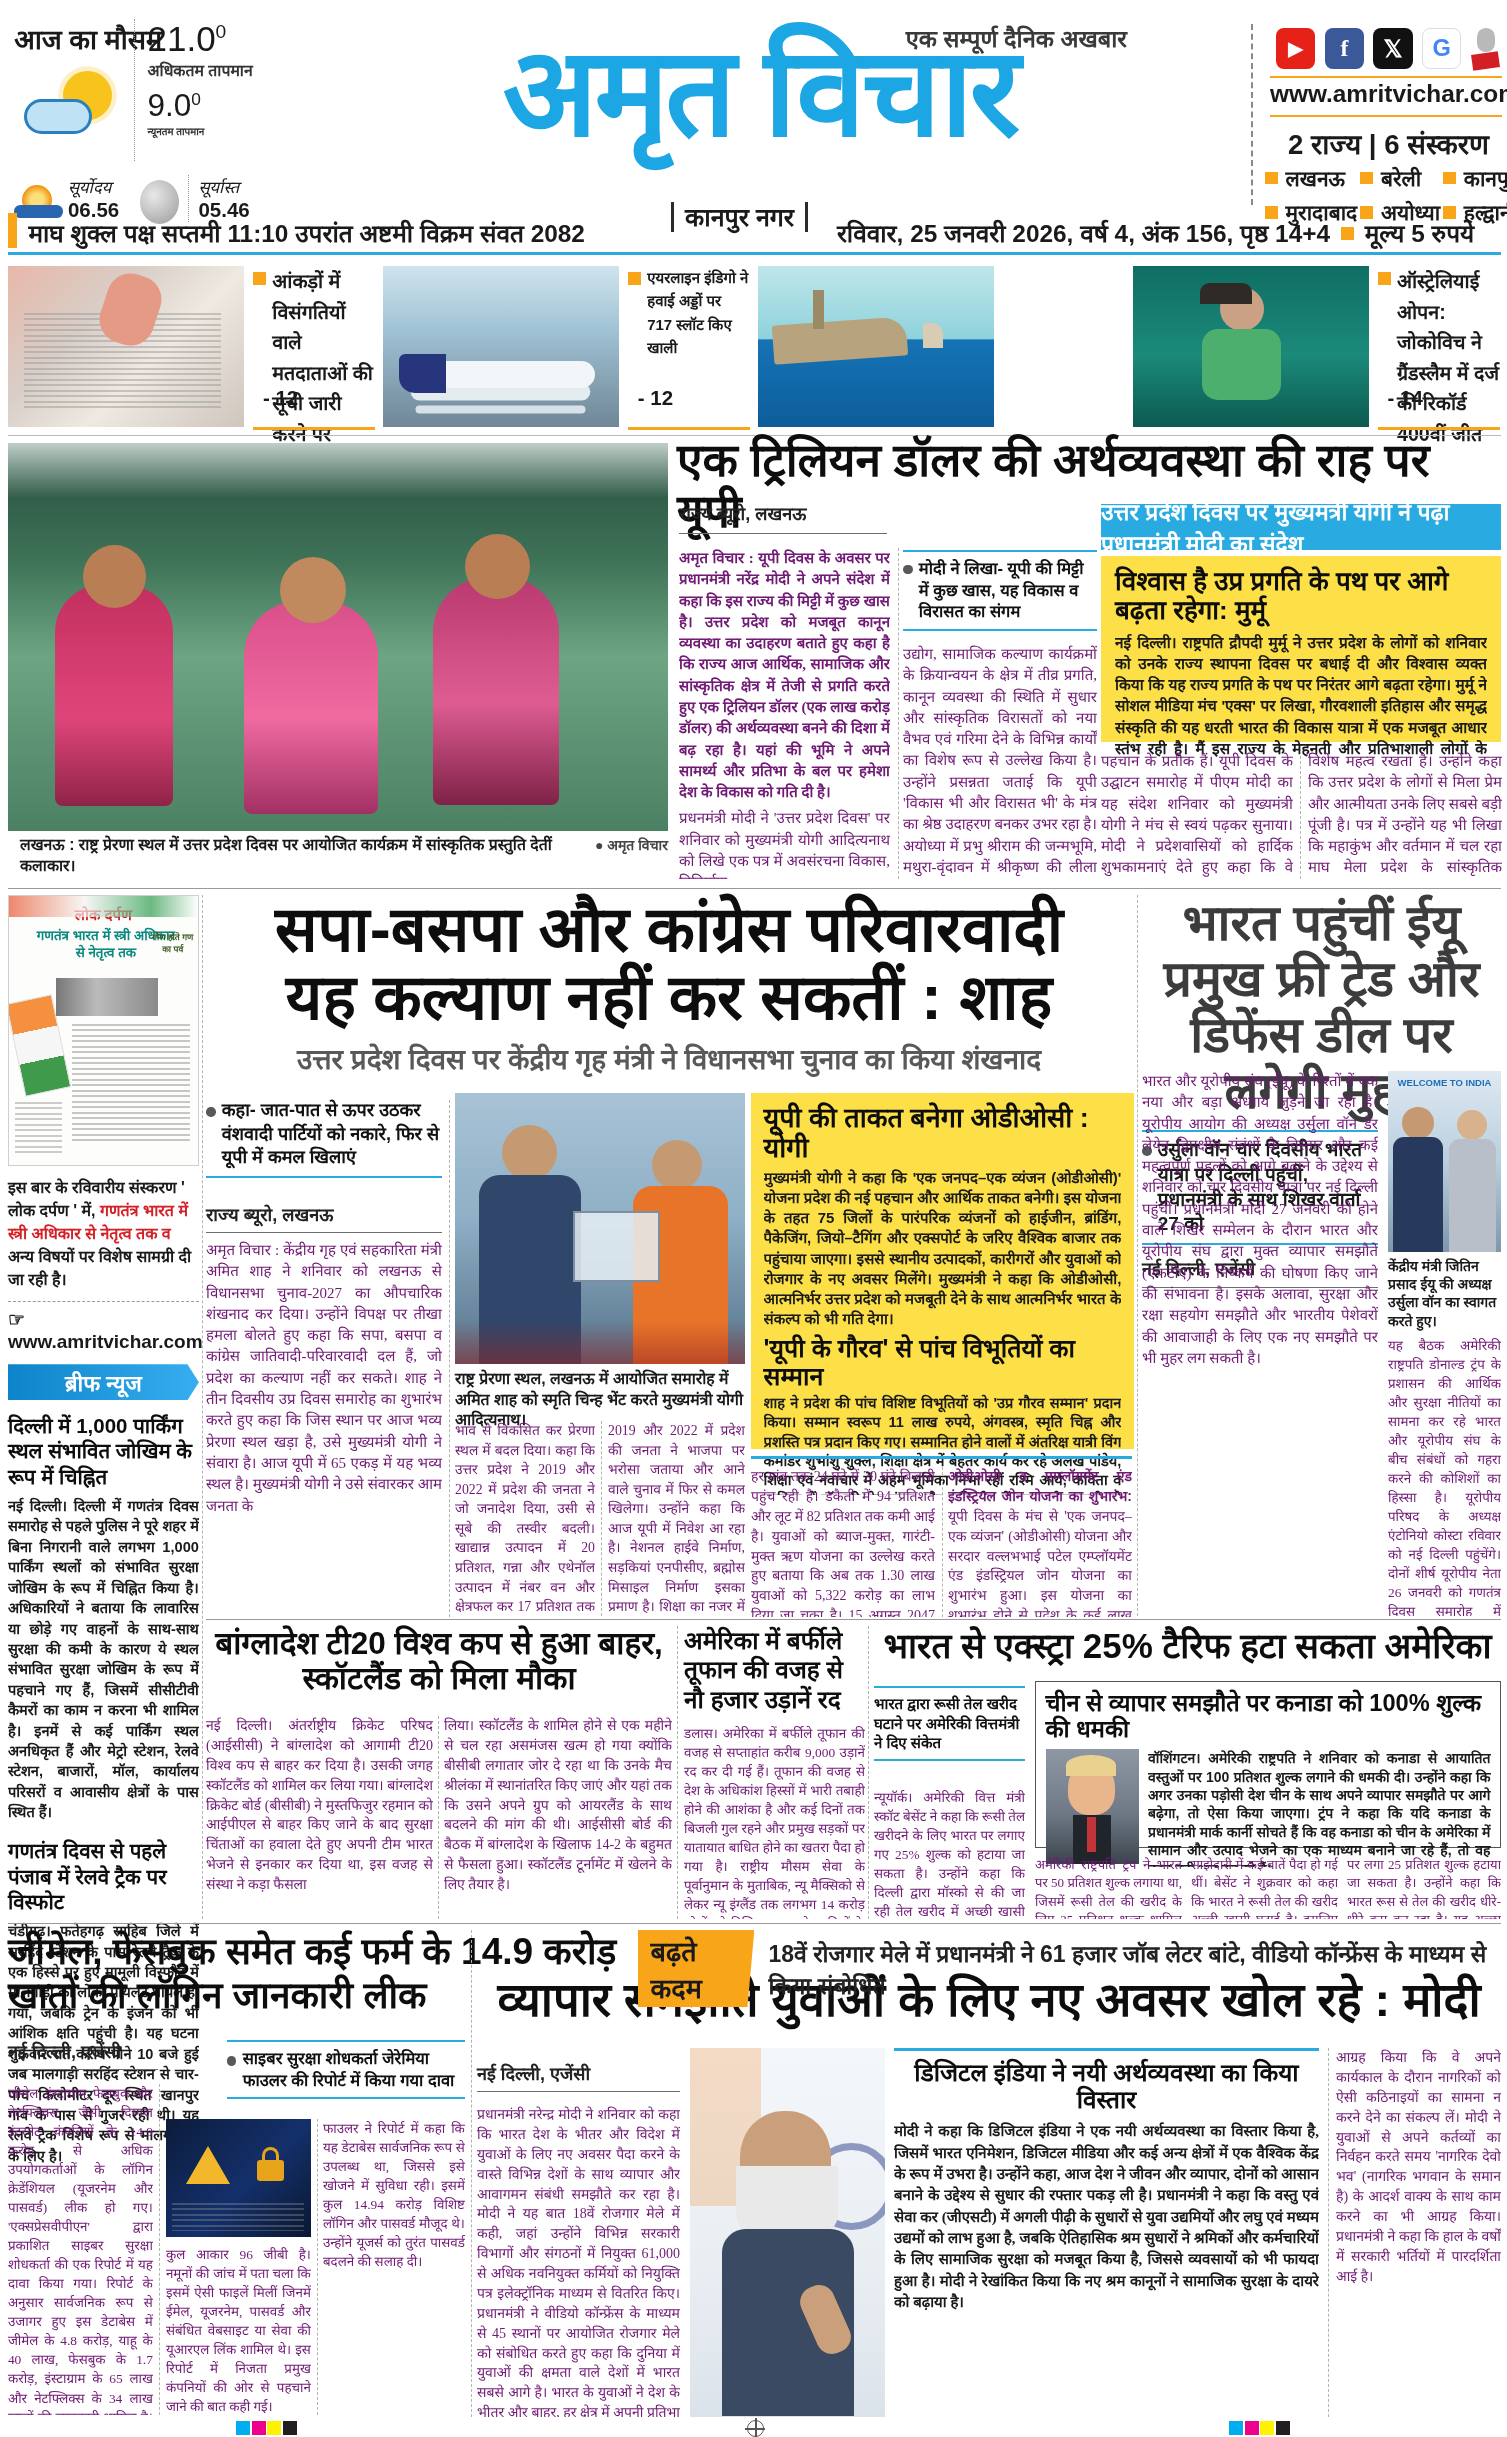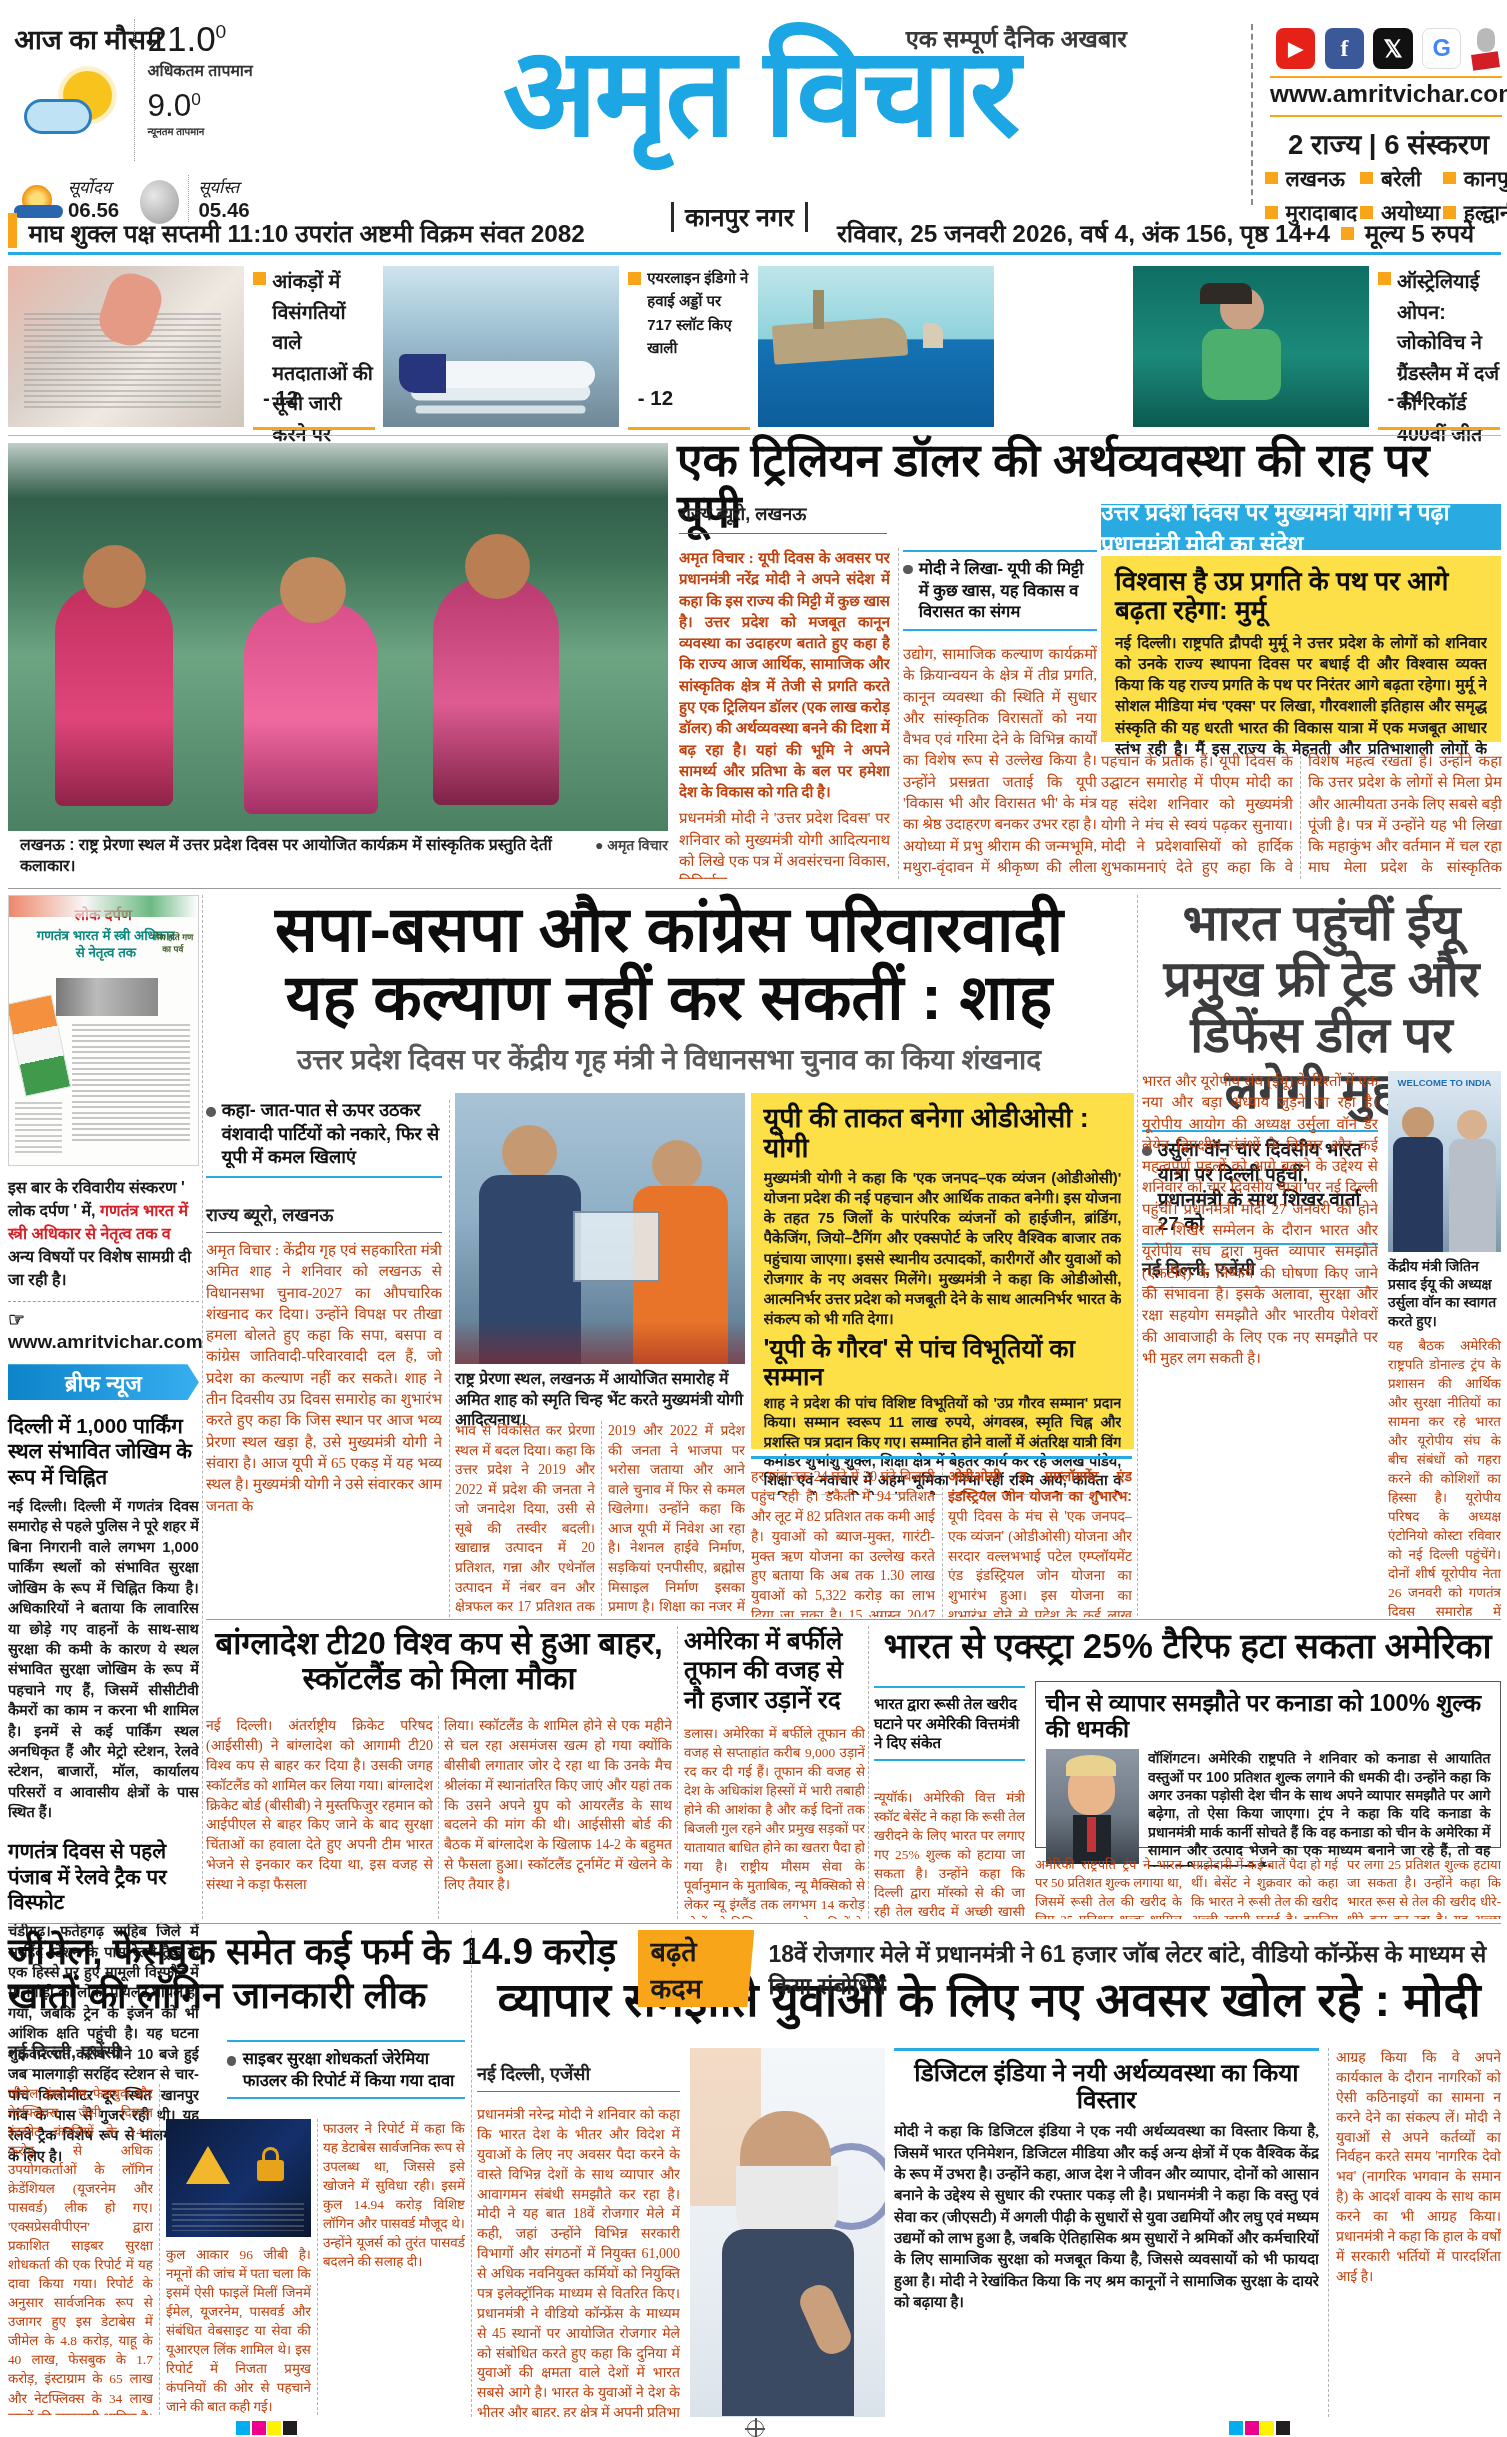--- a/index.html
+++ b/index.html
@@ -3,21 +3,21 @@
 <meta charset="utf-8">
 <style>
   * { margin:0; padding:0; box-sizing:border-box; }
   html,body { width:1508px; }
   body { height:2438px; position:relative; background:#fff; color:#1a1a1a;
          font-family:"Liberation Sans", sans-serif; overflow:hidden; }
   .abs { position:absolute; }
   .clip { overflow:hidden; }
   .b { font-weight:bold; }
   .ctr { text-align:center; }
-  .body-txt { font-family:"Liberation Serif", serif; color:#c2410c; text-align:justify; line-height:1.42; }
+  .body-txt { font-family:"Liberation Serif", serif; color:#701a75; text-align:justify; line-height:1.42; }
   .headline { font-weight:bold; color:#0d0d0d; line-height:1.12; }
   .gray-sub { color:#58595b; font-weight:bold; }
   .kicker { background:#29abe2; color:#fff; font-weight:bold; display:flex; align-items:center; justify-content:center; }
   .lightbox { background:#fde047; }
   .byline { font-weight:bold; font-size:18px; color:#222; }
   .byline-rule { border-bottom:1.6px solid #6d6e71; }
   .bullet-box { border-top:2.4px solid #29abe2; border-bottom:2.4px solid #29abe2; font-weight:bold; color:#111; }
   .dot { display:inline-block; width:9.5px; height:9.5px; border-radius:50%; background:#58595b; margin-right:6.3px; flex:0 0 auto; margin-top:7.9px; }
   .ysq { display:inline-block; width:12.6px; height:12.6px; background:#f9a51a; flex:0 0 auto; }
   .cap { font-weight:bold; font-size:16.5px; color:#1a1a1a; line-height:1.3; }

